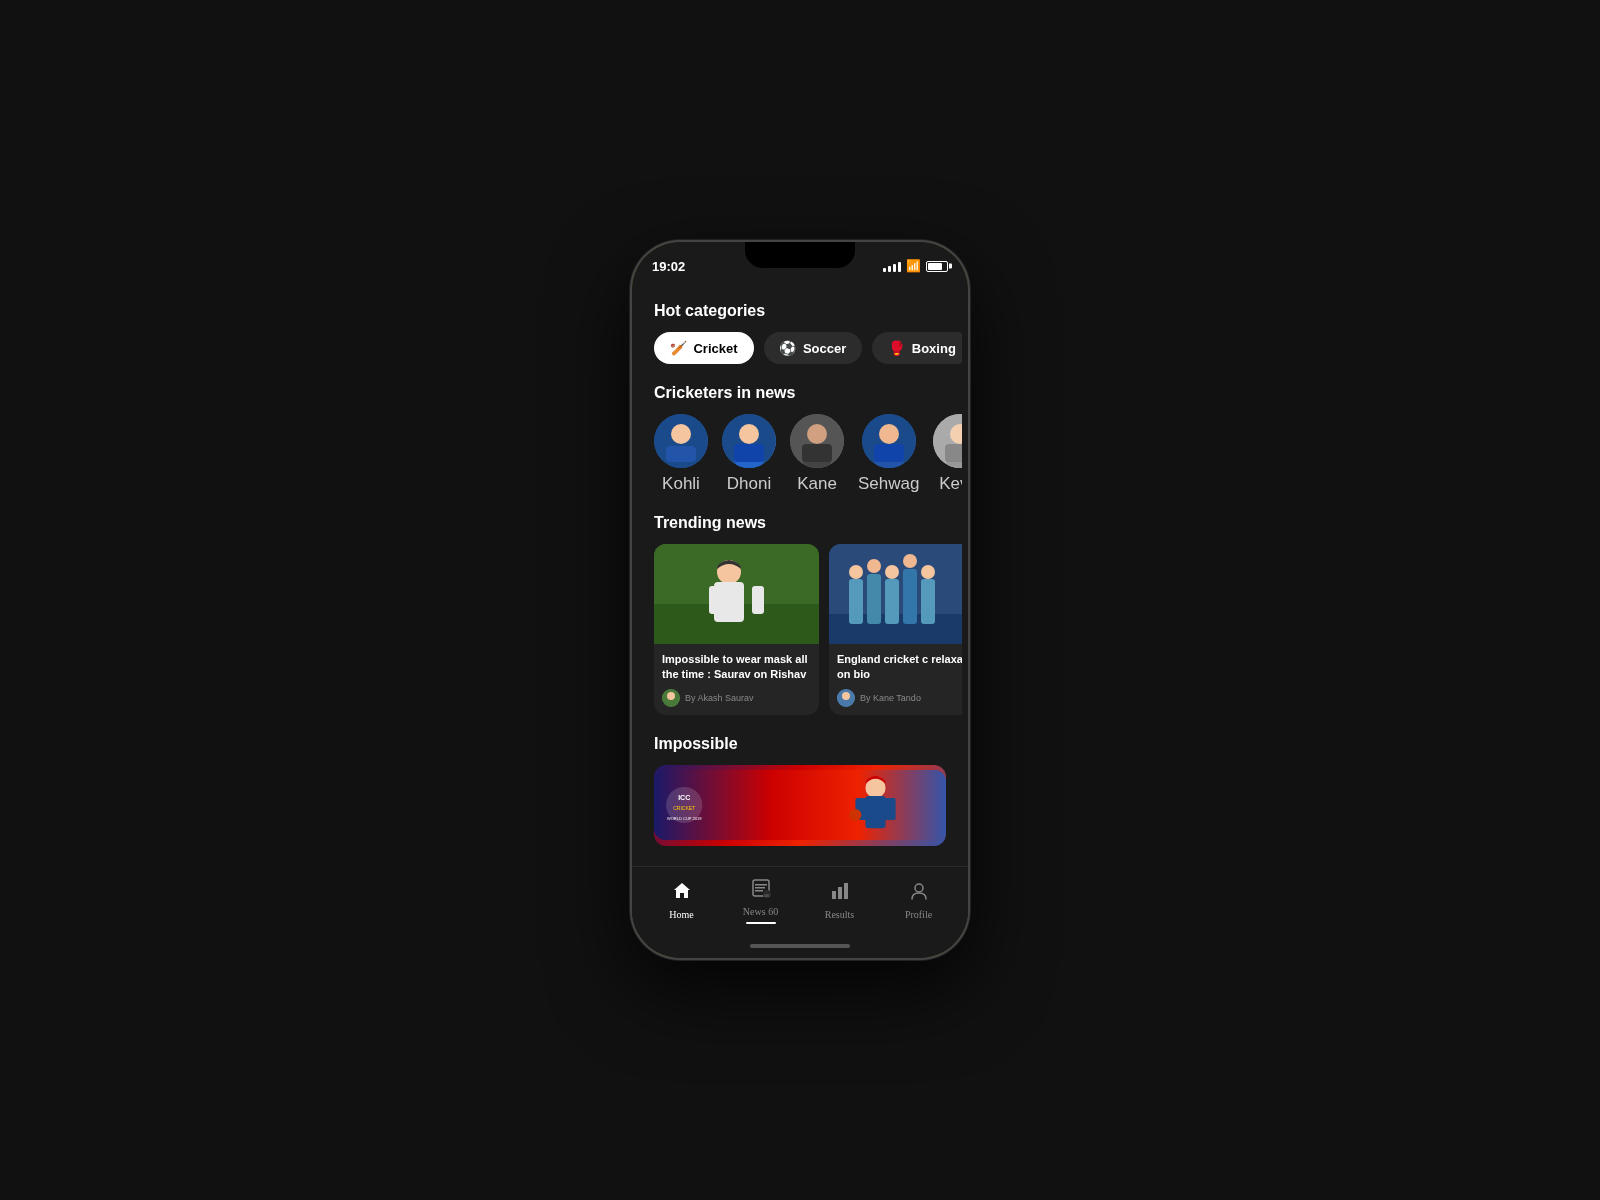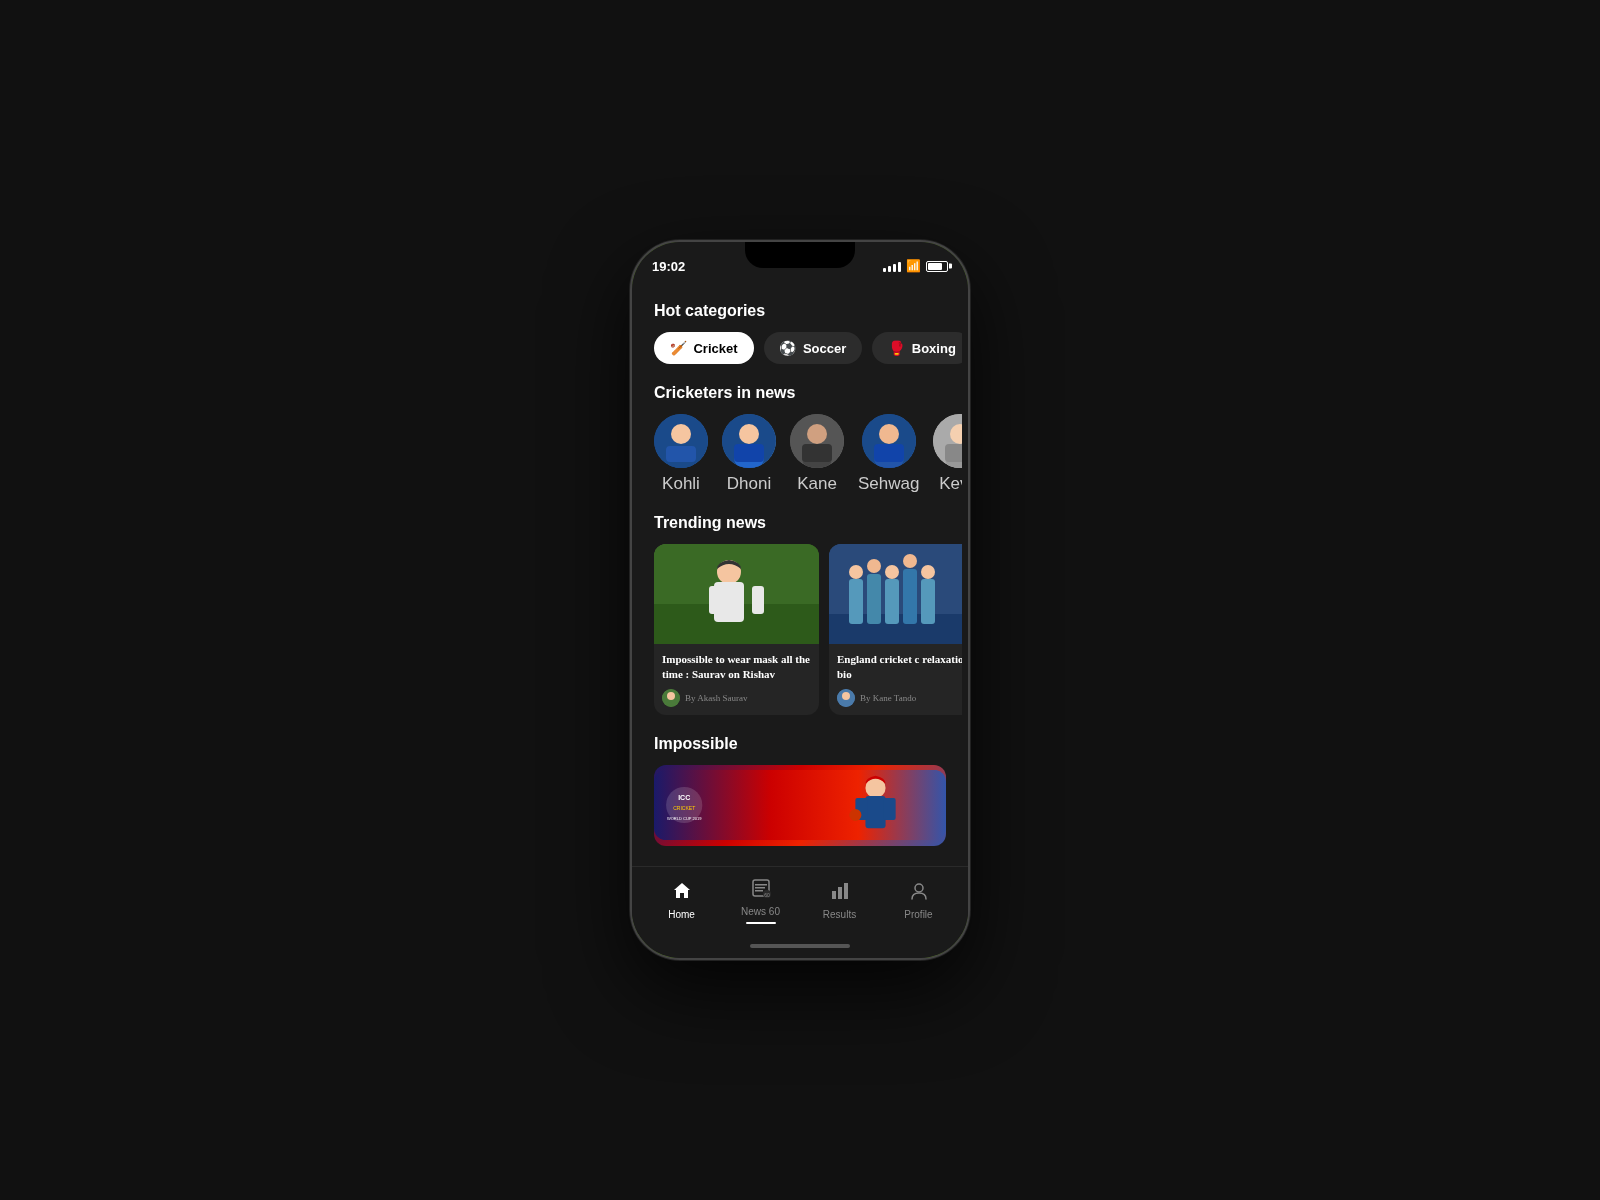--- a/index.html
+++ b/index.html
@@ -233,21 +233,20 @@
     }
     .news-card-image.image1 {
       background: linear-gradient(135deg, #4a7a3a 0%, #2d5a1a 50%, #6a9a2a 100%);
     }
     .news-card-image.image2 {
       background: linear-gradient(135deg, #2a4a7a 0%, #4a8aaa 100%);
     }
 
     .news-card-body {
       padding: 8px;
-      font-family: Liberation Serif, serif;
     }
     .news-card-title {
       color: #fff;
       font-size: 11px;
       font-weight: 600;
       line-height: 1.4;
       margin-bottom: 6px;
     }
     .news-author {
       display: flex;
@@ -285,20 +284,21 @@
     
     .bottom-nav {
       height: 68px;
       background: #1a1a1a;
       border-top: 1px solid #2a2a2a;
       display: flex;
       align-items: center;
       justify-content: space-between;
       padding: 8px 10px;
       flex-shrink: 0;
+      font-family: Liberation Serif, serif;
     }
     .nav-item {
       display: flex;
       flex-direction: column;
       align-items: center;
       gap: 3px;
       cursor: pointer;
       flex: 1;
       padding: 4px 0;
     }

